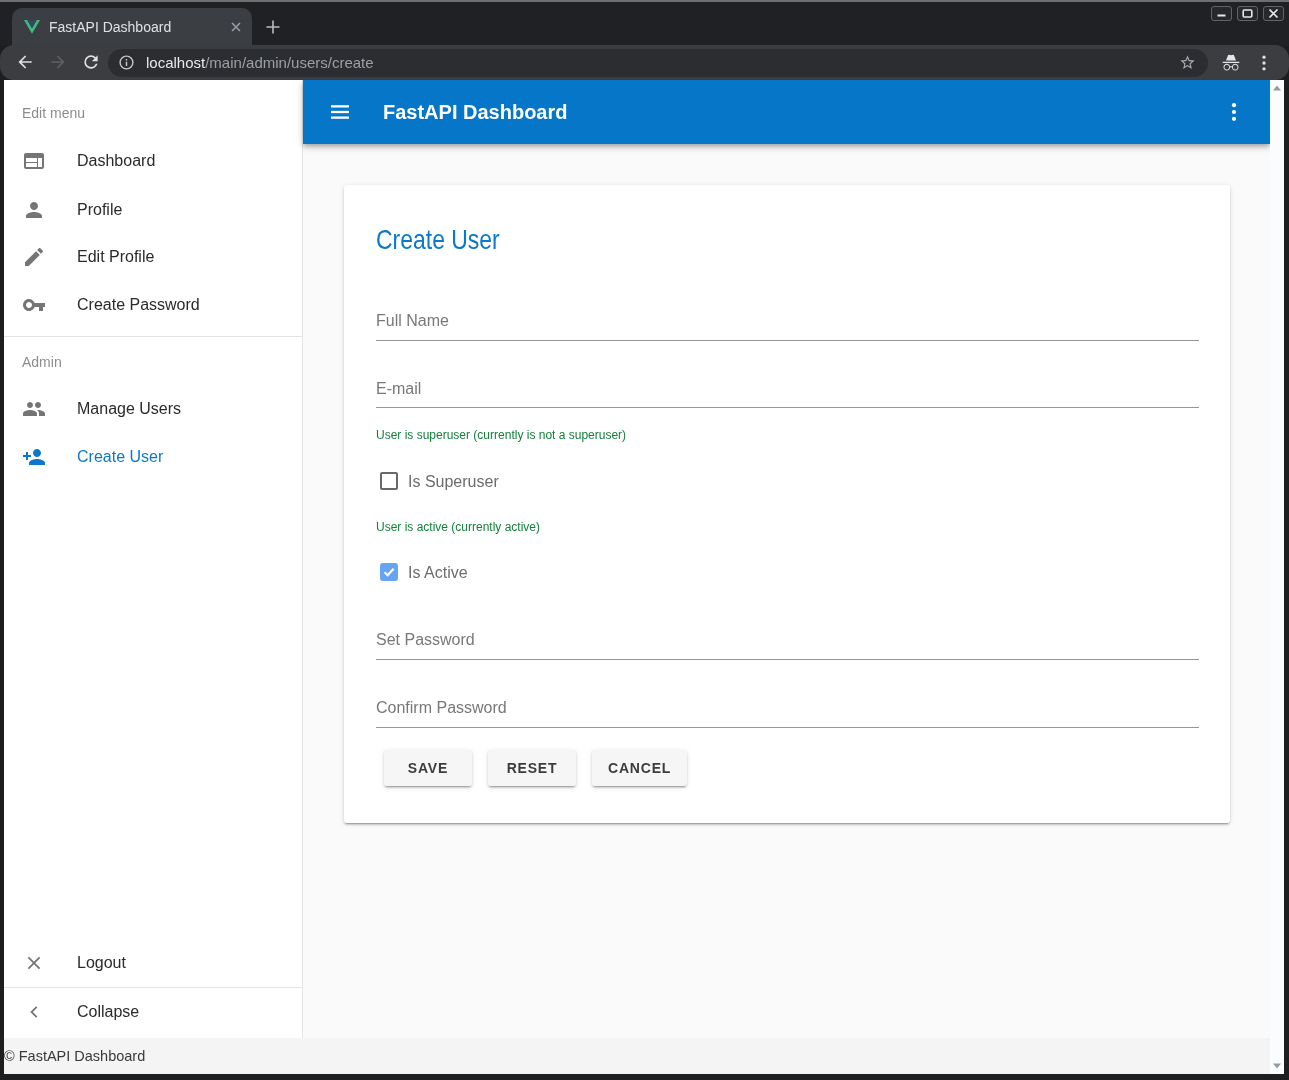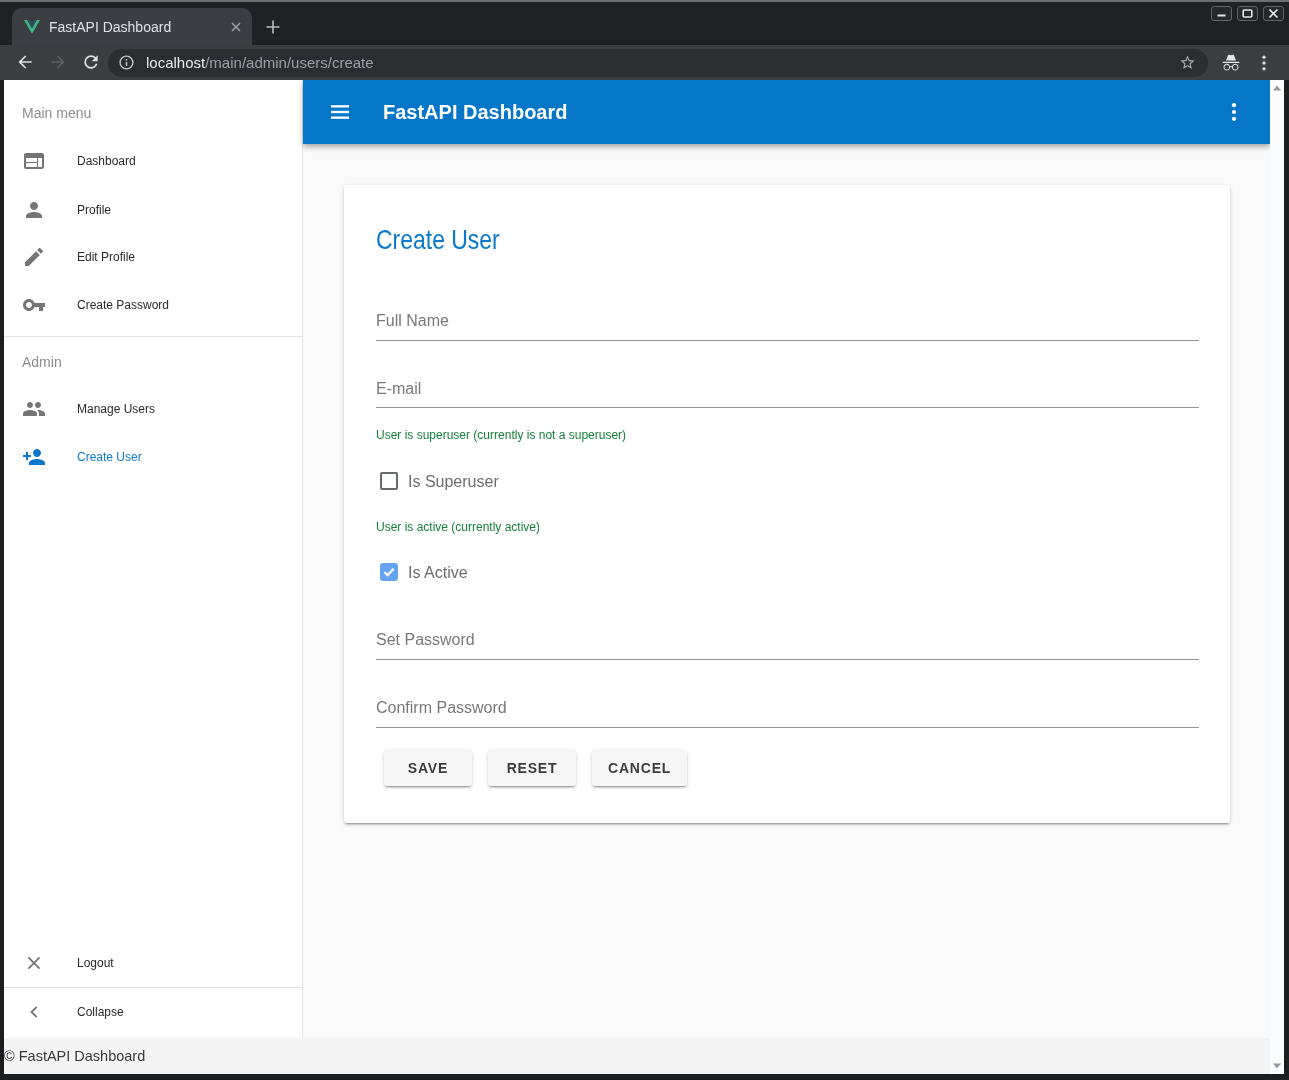--- a/index.html
+++ b/index.html
@@ -12,42 +12,42 @@
   .tab { position:absolute; left:12px; top:6px; width:240px; height:37px; background:#3b3e43;
          border-radius:10px 10px 0 0; display:flex; align-items:center; }
   .tab-favicon { margin-left:12px; width:16px; height:16px; flex:none; }
   .tab-title { margin-left:9px; font-size:14px; color:#dfe1e5; white-space:nowrap; overflow:hidden; flex:1; }
   .tab-close { width:16px; height:16px; margin-right:8px; flex:none; }
   .newtab-btn { position:absolute; left:265px; top:17px; width:16px; height:16px; }
   .win-controls { position:absolute; right:5px; top:4px; display:flex; gap:5px; }
   .win-btn { width:21px; height:15px; border:1px solid #606468; border-radius:3px;
              display:flex; align-items:center; justify-content:center; background:#26282b; }
 
-  .toolbar { position:absolute; left:0; top:45px; width:1289px; height:35px; background:#3b3d41; }
+  .toolbar { position:absolute; left:0; top:45px; width:1289px; height:35px; background:#3b3d41;border-radius:14px; }
   .nav-ico { position:absolute; top:7px; width:20px; height:20px; }
   .omnibox { position:absolute; left:108px; top:3.5px; width:1100px; height:28px; border-radius:14px;
              background:#2b2d31; display:flex; align-items:center; }
   .omni-info { margin-left:10px; width:17px; height:17px; flex:none; }
   .omni-url { margin-left:11px; font-size:15px; color:#9aa0a6; white-space:nowrap; flex:1; }
   .omni-url .host { color:#e8eaed; }
   .omni-star { width:17px; height:17px; margin-right:12px; flex:none; }
   .tb-right-ico { position:absolute; top:7.5px; width:20px; height:20px; }
 
   
   .page { position:absolute; left:4px; top:80px; width:1280px; height:994px; background:#fafafa; overflow:hidden; }
 
   .scrollbar { position:absolute; left:1266px; top:0; width:14px; height:994px; background:#fbfcfd; }
   .sb-arrow { position:absolute; left:0; width:14px; height:14px; display:flex; align-items:center; justify-content:center; }
 
   .sidebar { position:absolute; left:0; top:0; width:299px; height:958px; background:#ffffff;
              border-right:1px solid #e4e4e4; }
   .subheader { position:absolute; left:18px; font-size:14px; color:#8d8d8d; }
   .nav-item { position:absolute; left:0; width:298px; height:48px; display:flex; align-items:center; cursor:pointer; }
   .nav-item .ico { margin-left:18px; width:24px; height:24px; flex:none; }
-  .nav-item .lbl { margin-left:31px; font-size:12px; color:#2a2a2a; }
+  .nav-item .lbl { margin-left:31px; font-size:16px; color:#2a2a2a; }
   .nav-item.active .lbl { color:#0b79cb; }
   .divider { position:absolute; left:0; width:298px; height:1px; background:#e3e3e3; }
 
   .footer { position:absolute; left:0; top:958px; width:1266px; height:36px; background:#f4f4f5;
             display:flex; align-items:center; justify-content:flex-start; }
   .footer-text { margin-right:17px; font-size:14.5px; color:#37393b; }
 
   .appbar { position:absolute; left:299px; top:0; width:967px; height:64px; background:#0676c8;
             box-shadow:0 2px 4px -1px rgba(0,0,0,.2), 0 4px 5px 0 rgba(0,0,0,.14), 0 1px 10px 0 rgba(0,0,0,.12);
             display:flex; align-items:center; }
@@ -134,21 +134,21 @@
   <svg class="tb-right-ico" style="left:1254px" viewBox="0 0 24 24">
     <circle cx="12" cy="5" r="2" fill="#dde0e4"></circle>
       <circle cx="12" cy="12" r="2" fill="#dde0e4"></circle>
       <circle cx="12" cy="19" r="2" fill="#dde0e4"></circle>
   </svg>
 </div>
 
 <div class="page">
 
   <nav class="sidebar">
-    <div class="subheader" style="top:25px">Main menu</div>
+    <div class="subheader" style="top:25px">Edit menu</div>
 
     <div class="nav-item" style="top:57px">
       <svg class="ico" viewBox="0 0 24 24">
         <path d="M20 4H4c-1.1 0-1.99.9-1.99 2L2 18c0 1.1.9 2 2 2h16c1.1 0 2-.9 2-2V6c0-1.1-.9-2-2-2zm-5 14H4v-4h11v4zm0-5H4V9h11v4zm5 5h-4V9h4v9z" fill="#757575"></path>
       </svg>
       <span class="lbl">Dashboard</span>
     </div>
     <div class="nav-item" style="top:106px">
       <svg class="ico" viewBox="0 0 24 24">
         <path d="M12 12c2.21 0 4-1.79 4-4s-1.79-4-4-4-4 1.79-4 4 1.79 4 4 4zm0 2c-2.67 0-8 1.34-8 4v2h16v-2c0-2.66-5.33-4-8-4z" fill="#757575"></path>

